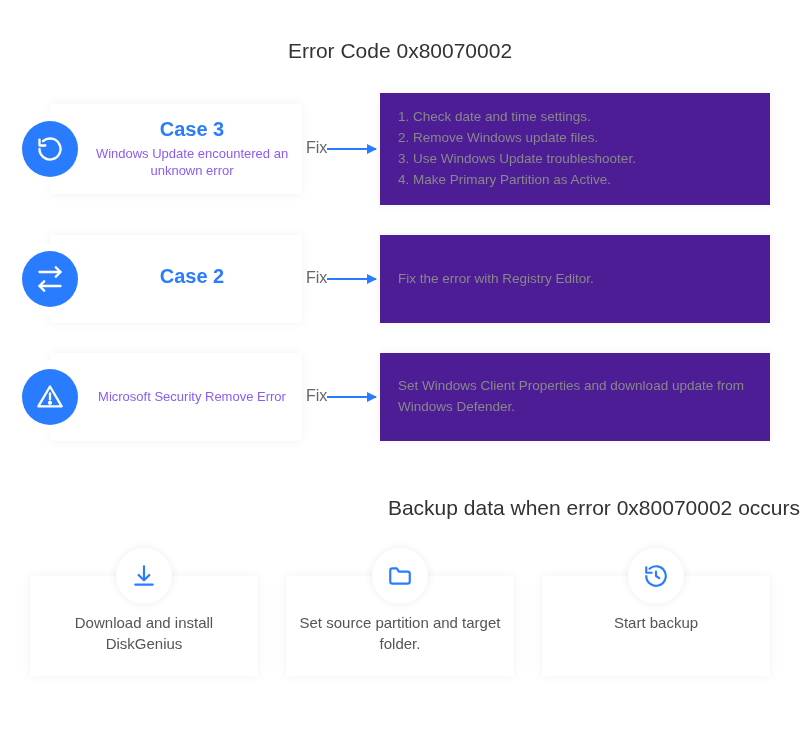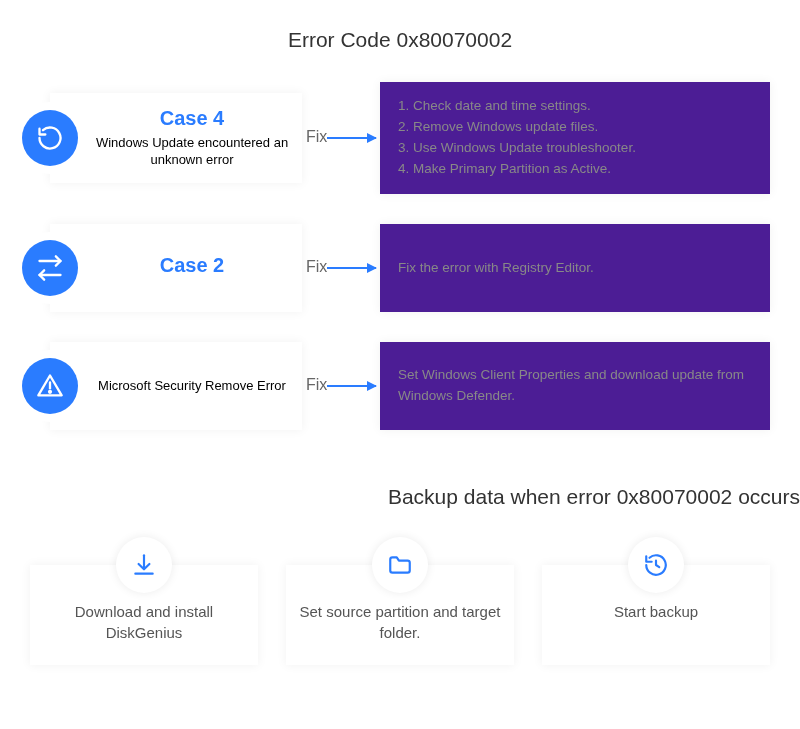--- a/index.html
+++ b/index.html
@@ -8,21 +8,21 @@
     height: 729px;
     font-family: Arial, Helvetica, sans-serif;
     background: #ffffff;
     color: #3a3a3a;
     position: relative;
   }
   .page-title {
     text-align: center;
     font-size: 21px;
     color: #333;
-    padding: 28px 0 30px 0;
+    padding: 39px 0 30px 0;
     font-weight: normal;
   }
   .cases-wrap {
     padding: 0 30px 0 30px;
     display: flex;
     flex-direction: column;
     gap: 30px;
   }
   .case-row {
     display: flex;
@@ -57,21 +57,21 @@
     justify-content: center;
     margin-left: 20px;
   }
   .case-title {
     color: #2a7cff;
     font-size: 20px;
     font-weight: 600;
     margin-bottom: 4px;
   }
   .case-desc {
-    color: #000000;
+    color: #8b5cf6;
     font-size: 13px;
     line-height: 1.35;
   }
   .fix-arrow {
     width: 70px;
     display: flex;
     align-items: center;
     margin: 0 4px;
   }
   .fix-label {
@@ -168,21 +168,21 @@
 <div class="cases-wrap">
 
   <div class="case-row">
     <div class="icon-badge">
       <svg viewBox="0 0 24 24" fill="none" stroke="#fff" stroke-width="2">
         <path d="M3 12a9 9 0 1 0 3-6.7" stroke-linecap="round"></path>
         <path d="M3 4v5h5" stroke-linecap="round" stroke-linejoin="round"></path>
       </svg>
     </div>
     <div class="case-card">
-      <div class="case-title">Case 4</div>
+      <div class="case-title">Case 3</div>
       <div class="case-desc">Windows Update encountered an unknown error</div>
     </div>
     <div class="fix-arrow">
       <span class="fix-label">Fix</span>
       <div class="arrow-line"></div>
     </div>
     <div class="fix-card">
       <ul class="fix-list">
         <li>1. Check date and time settings.</li>
         <li>2. Remove Windows update files.</li>

